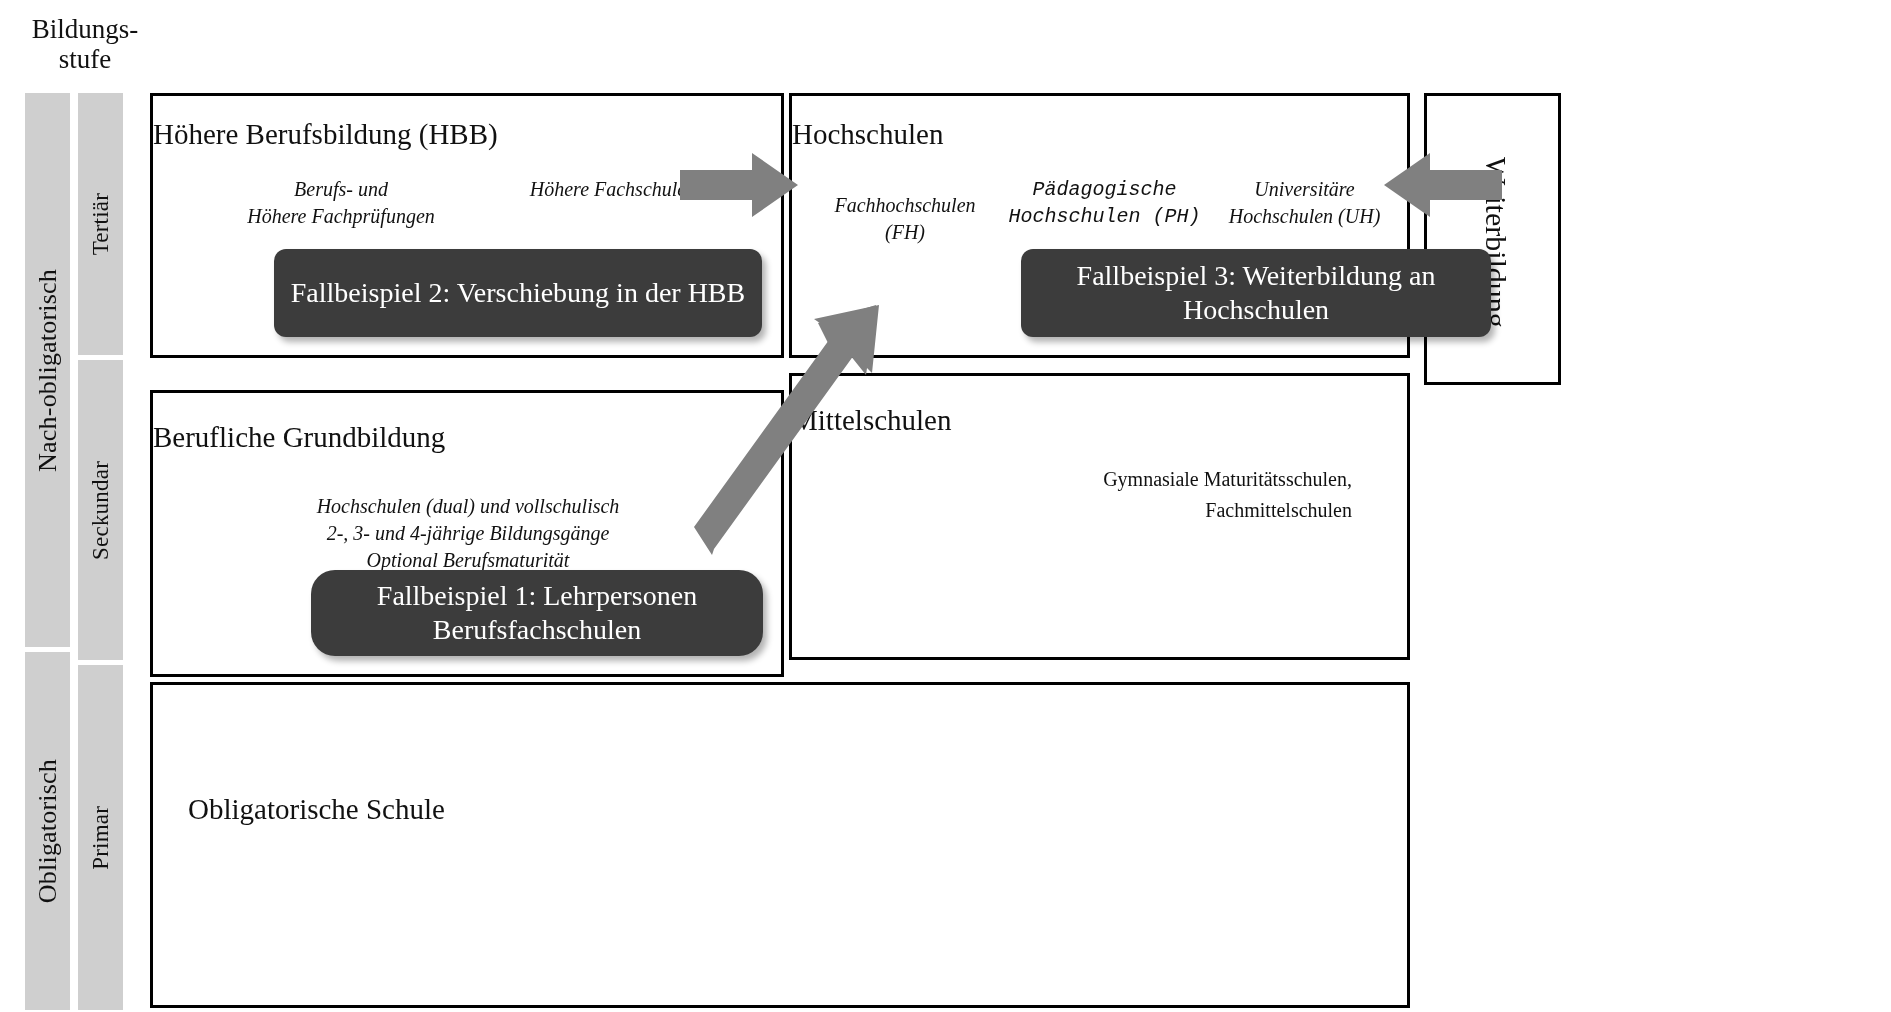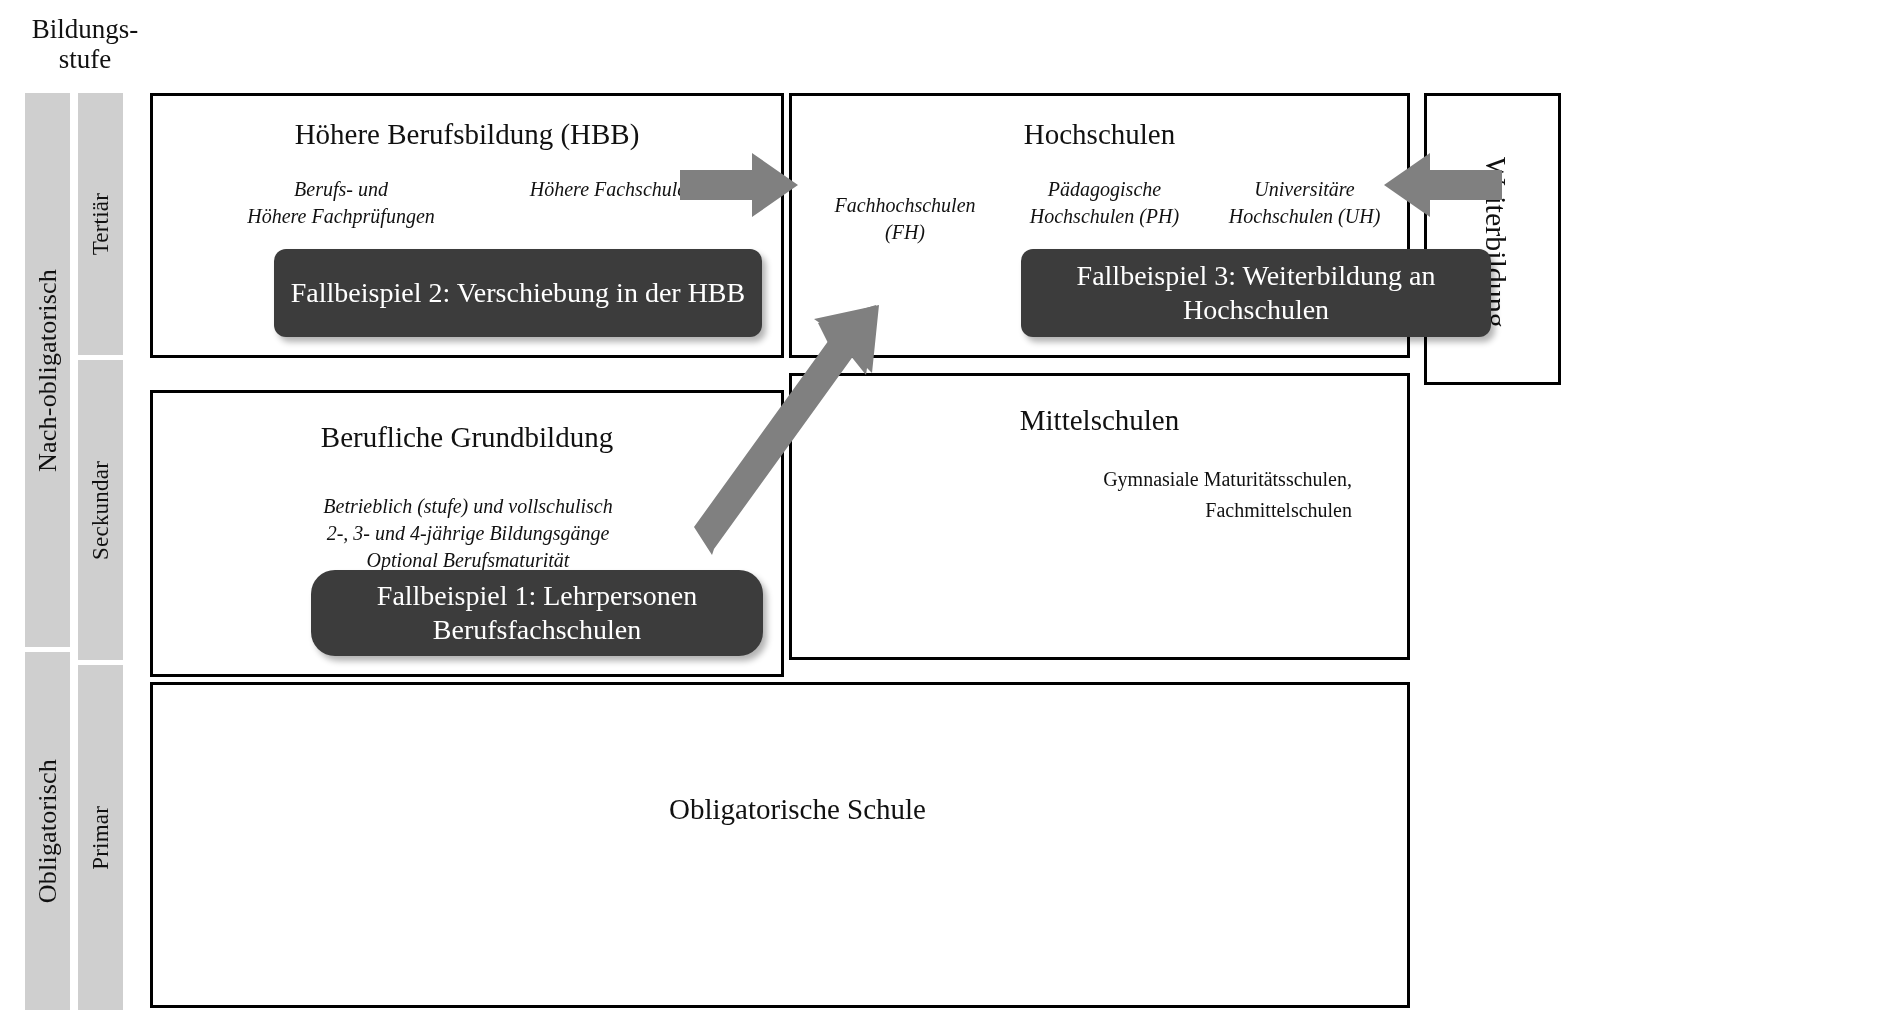--- a/index.html
+++ b/index.html
@@ -47,21 +47,21 @@
   }
   #box-hbb       {left:150px;top:93px;  width:634px;height:265px;}
   #box-hochschulen{left:789px;top:93px; width:621px;height:265px;}
   #box-weiter    {left:1424px;top:93px; width:137px;height:292px;}
   #box-grund     {left:150px;top:390px; width:634px;height:287px;}
   #box-mittel    {left:789px;top:373px; width:621px;height:287px;}
   #box-obligat   {left:150px;top:682px; width:1260px;height:326px;}
 
   .box-title{
     position:absolute;left:0;right:0;
-    text-align:center;font-size:29px;color:#111;
+    font-size:29px;color:#111;
   }
   .sub{
     position:absolute;text-align:center;
     font-style:italic;font-size:20px;line-height:1.35;color:#111;
   }
   .sub-plain{
     position:absolute;text-align:right;
     font-size:20px;line-height:1.55;color:#111;
   }
 
@@ -134,40 +134,40 @@
     </div>
     <div class="sub" style="left:320px;top:80px;width:280px;">Höhere Fachschulen</div>
   </div>
 
   <div class="box" id="box-hochschulen">
     <div class="box-title" style="top:22px;">Hochschulen</div>
     <div class="sub" style="left:8px;top:80px;width:210px;margin-top:16px;">
       <div>Fachhochschulen</div>
       <div>(FH)</div>
     </div>
-    <div class="sub" style="left:205px;top:80px;width:215px;">
+    <div class="sub" style="left:205px;top:80px;width:215px;font-family:Liberation Mono, monospace;">
       <div>Pädagogische</div>
       <div>Hochschulen (PH)</div>
     </div>
     <div class="sub" style="left:405px;top:80px;width:215px;">
       <div>Universitäre</div>
       <div>Hochschulen (UH)</div>
     </div>
   </div>
 
   <div class="box" id="box-weiter">
     <div id="weiter-label">
       <span>Weiterbildung</span>
     </div>
   </div>
 
   <div class="box" id="box-grund">
     <div class="box-title" style="top:28px;">Berufliche Grundbildung</div>
     <div class="sub" style="left:60px;top:100px;width:510px;">
-      <div>Betrieblich (stufe) und vollschulisch</div>
+      <div>Hochschulen (dual) und vollschulisch</div>
       <div>2-, 3- und 4-jährige Bildungsgänge</div>
       <div>Optional Berufsmaturität</div>
     </div>
   </div>
 
   <div class="box" id="box-mittel">
     <div class="box-title" style="top:28px;">Mittelschulen</div>
     <div class="sub-plain" style="left:60px;top:88px;width:500px;">
       <div>Gymnasiale Maturitätsschulen,</div>
       <div>Fachmittelschulen</div>

